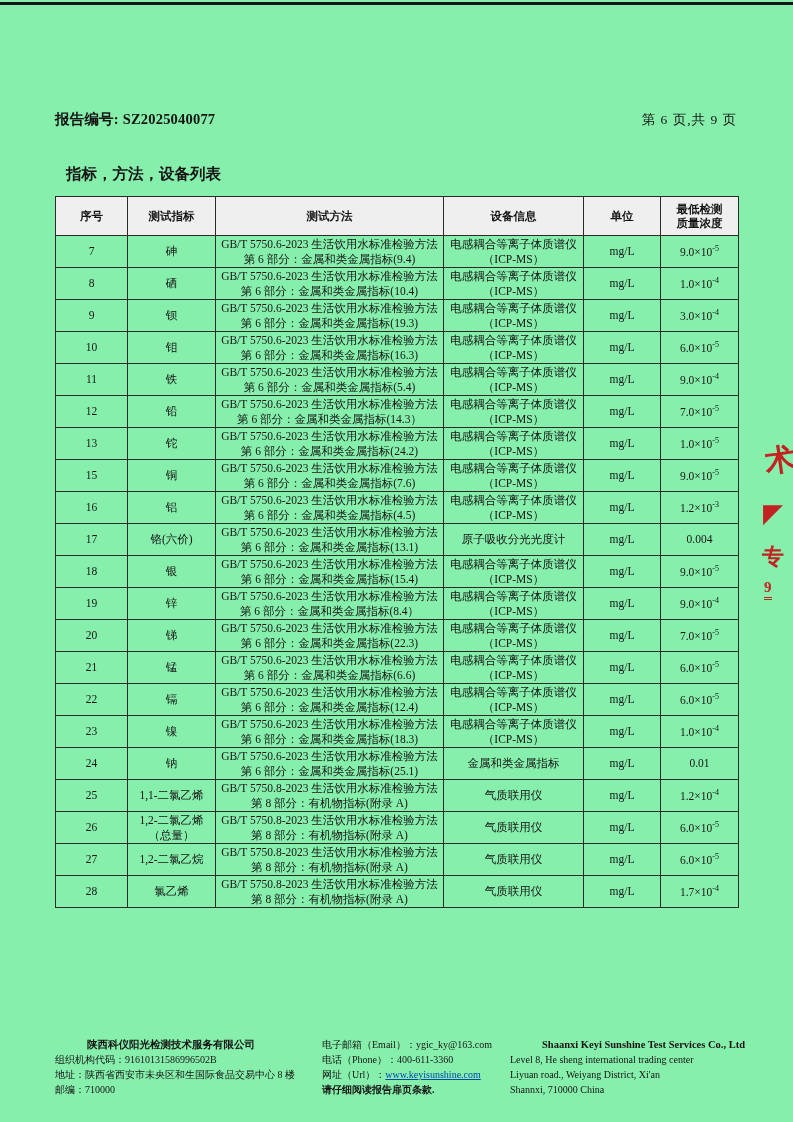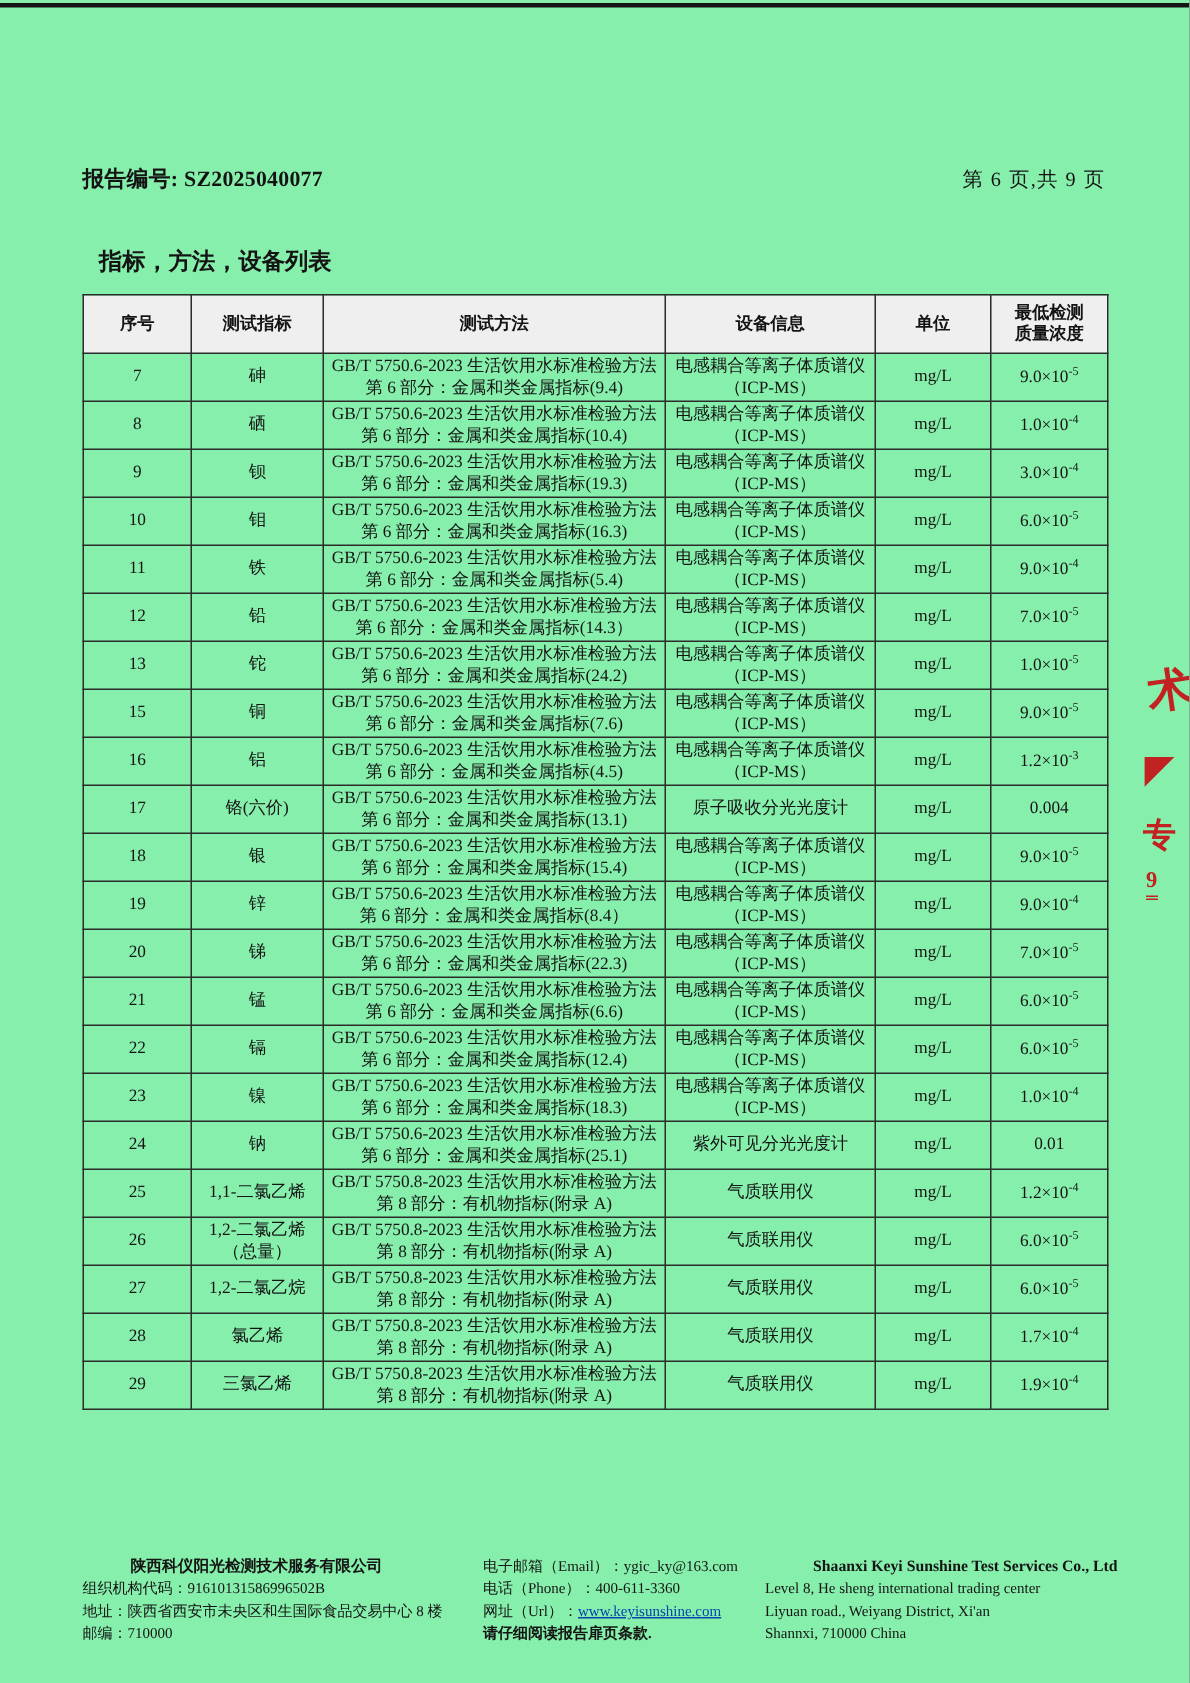--- a/index.html
+++ b/index.html
@@ -195,21 +195,21 @@
           <td data-name="cell-indicator">镍</td>
           <td data-name="cell-method">GB/T 5750.6-2023 生活饮用水标准检验方法<br>第 6 部分：金属和类金属指标(18.3)</td>
           <td data-name="cell-device">电感耦合等离子体质谱仪<br>（ICP-MS）</td>
           <td data-name="cell-unit">mg/L</td>
           <td data-name="cell-limit">1.0×10<sup>-4</sup></td>
         </tr>
         <tr data-name="table-row">
           <td data-name="cell-serial">24</td>
           <td data-name="cell-indicator">钠</td>
           <td data-name="cell-method">GB/T 5750.6-2023 生活饮用水标准检验方法<br>第 6 部分：金属和类金属指标(25.1)</td>
-          <td data-name="cell-device">紫外可见分光光度计</td>
+          <td data-name="cell-device">金属和类金属指标</td>
           <td data-name="cell-unit">mg/L</td>
           <td data-name="cell-limit">0.01</td>
         </tr>
         <tr data-name="table-row">
           <td data-name="cell-serial">25</td>
           <td data-name="cell-indicator">1,1-二氯乙烯</td>
           <td data-name="cell-method">GB/T 5750.8-2023 生活饮用水标准检验方法<br>第 8 部分：有机物指标(附录 A)</td>
           <td data-name="cell-device">气质联用仪</td>
           <td data-name="cell-unit">mg/L</td>
           <td data-name="cell-limit">1.2×10<sup>-4</sup></td>
@@ -230,28 +230,20 @@
           <td data-name="cell-unit">mg/L</td>
           <td data-name="cell-limit">6.0×10<sup>-5</sup></td>
         </tr>
         <tr data-name="table-row">
           <td data-name="cell-serial">28</td>
           <td data-name="cell-indicator">氯乙烯</td>
           <td data-name="cell-method">GB/T 5750.8-2023 生活饮用水标准检验方法<br>第 8 部分：有机物指标(附录 A)</td>
           <td data-name="cell-device">气质联用仪</td>
           <td data-name="cell-unit">mg/L</td>
           <td data-name="cell-limit">1.7×10<sup>-4</sup></td>
-        </tr>
-        <tr data-name="table-row">
-          <td data-name="cell-serial">29</td>
-          <td data-name="cell-indicator">三氯乙烯</td>
-          <td data-name="cell-method">GB/T 5750.8-2023 生活饮用水标准检验方法<br>第 8 部分：有机物指标(附录 A)</td>
-          <td data-name="cell-device">气质联用仪</td>
-          <td data-name="cell-unit">mg/L</td>
-          <td data-name="cell-limit">1.9×10<sup>-4</sup></td>
         </tr>
       </tbody>
   </table>
 
   <div class="footer" data-name="page-footer">
     <div class="fcol1" data-name="footer-company-cn-block">
       <div class="fbold" data-name="company-name-cn">陕西科仪阳光检测技术服务有限公司</div>
       <div data-name="org-code">组织机构代码：91610131586996502B</div>
       <div data-name="address-cn">地址：陕西省西安市未央区和生国际食品交易中心 8 楼</div>
       <div data-name="postcode">邮编：710000</div>

